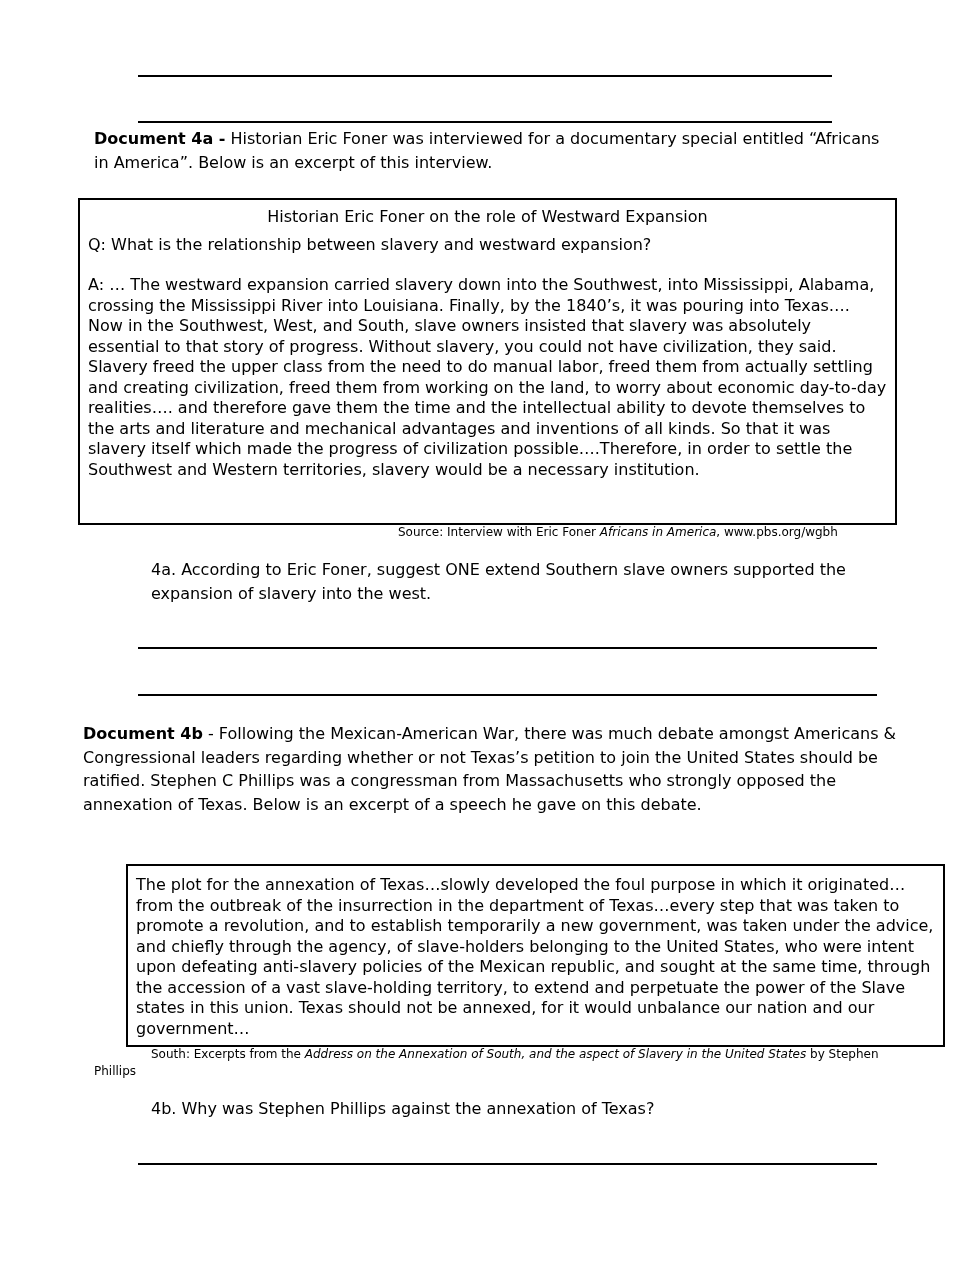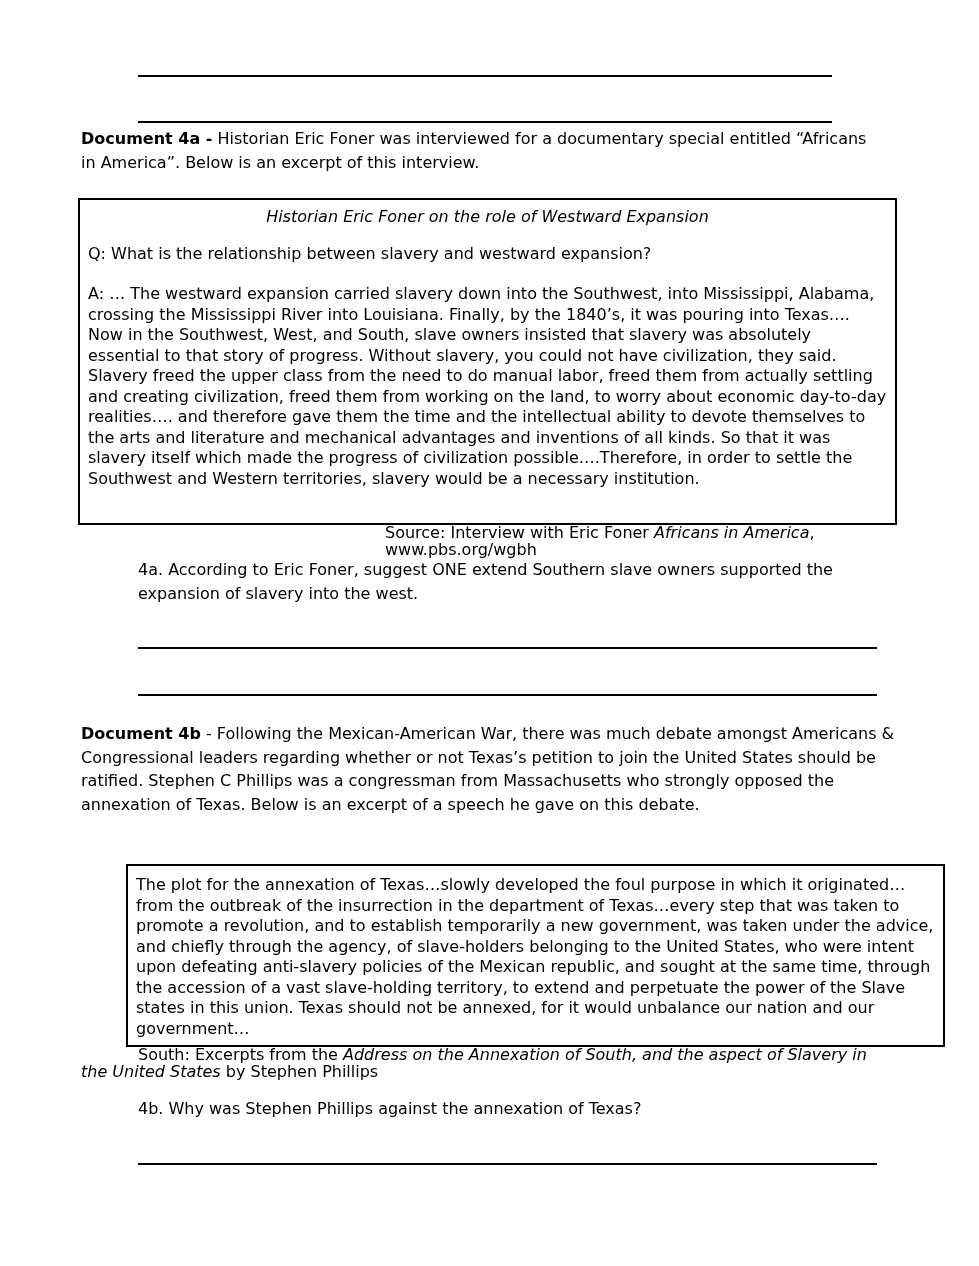--- a/index.html
+++ b/index.html
@@ -1,52 +1,52 @@
 <!DOCTYPE html>
 <html><head>
   <meta charset="utf-8">
   <style>
     html, body { margin: 0; padding: 0; background: #ffffff; }
     body {
       width: 979px; height: 1266px; position: relative; overflow: hidden;
       font-family: "DejaVu Sans", sans-serif; color: #000;
     }
-    .abs { position: absolute; }
+    .abs { position: absolute; margin-left: 13px; }
     .answer-line { position: absolute; height: 0; border-top: 2px solid #000; }
     .para { font-size: 16px; line-height: 23.5px; }
     .box { position: absolute; border: 2px solid #000; box-sizing: border-box; }
     .box-text { font-size: 16px; line-height: 20.5px; }
-    .source { font-size: 16px; line-height: 17px; }
+    .source { font-size: 12px; line-height: 17px; }
     b { font-weight: bold; }
   </style>
 </head>
 <body>
 
 <div class="answer-line" style="left:138px; top:75px; width:694px;"></div>
 <div class="answer-line" style="left:138px; top:121px; width:694px;"></div>
 
 <div class="abs para" style="left:81px; top:127px; width:800px;">
   <b>Document 4a -</b><span> Historian Eric Foner was interviewed for a documentary special entitled “Africans in America”. Below is an excerpt of this interview.</span>
 </div>
 
 <div class="box" style="left:78px; top:198px; width:819px; height:327px; padding:7px 8px 0 8px;">
-  <div class="box-text" style="text-align:center;font-style:italic;">Historian Eric Foner on the role of Westward Expansion</div>
-  <div class="box-text" style="margin-top:16px;">Q: What is the relationship between slavery and westward expansion?</div>
+  <div class="box-text" style="text-align:center;">Historian Eric Foner on the role of Westward Expansion</div>
+  <div class="box-text" style="margin-top:7px;">Q: What is the relationship between slavery and westward expansion?</div>
   <div class="box-text" style="margin-top:20px;">A: … The westward expansion carried slavery down into the Southwest, into Mississippi, Alabama, crossing the Mississippi River into Louisiana.  Finally, by the 1840’s, it was pouring into Texas…. Now in the Southwest, West, and South, slave owners insisted that slavery was absolutely essential to that story of progress.  Without slavery, you could not have civilization, they said.   Slavery freed the upper class from the need to do manual labor, freed them from actually settling and creating civilization, freed them from working on the land, to worry about economic day-to-day realities…. and therefore gave them the time and the intellectual ability to devote themselves to the arts and literature and mechanical advantages and inventions of all kinds. So that it was slavery itself which made the progress of civilization possible….Therefore, in order to settle the Southwest and Western territories, slavery would be a necessary institution.</div>
 </div>
 
 <div class="abs source" style="left:385px; top:524px; width:520px;">
   <span>Source: Interview with Eric Foner </span><i>Africans in America</i><span>, www.pbs.org/wgbh</span>
 </div>
 
 <div class="abs para" style="left:138px; top:558px; width:745px;">4a. According to Eric Foner, suggest ONE extend Southern slave owners supported the expansion of slavery into the west.</div>
 <div class="answer-line" style="left:138px; top:647px; width:739px;"></div>
 <div class="answer-line" style="left:138px; top:694px; width:739px;"></div>
 
-<div class="abs para" style="left:81px; top:722px; width:822px;">
+<div class="abs para" style="left:70px; top:722px; width:822px;">
   <b>Document 4b</b><span> - Following the Mexican-American War, there was much debate amongst Americans &amp; Congressional leaders regarding whether or not Texas’s petition to join the United States should be ratified.  Stephen C Phillips was a congressman from Massachusetts who strongly opposed the annexation of Texas.  Below is an excerpt of a speech he gave on this debate.</span>
 </div>
 
 <div class="box" style="left:78px; top:864px; width:819px; height:183px; padding:9px 8px 0 8px;margin-left:48px;">
   <div class="box-text">The plot for the annexation of Texas…slowly developed the foul purpose in which it originated…from the outbreak of the insurrection in the department of Texas…every step that was taken to promote a revolution, and to establish temporarily a new government, was taken under the advice, and chiefly through the agency, of slave-holders belonging to the United States, who were intent upon defeating anti-slavery policies of the Mexican republic, and sought at the same time, through the accession of a vast slave-holding territory, to extend and perpetuate the power of the Slave states in this union.  Texas should not be annexed, for it would unbalance our nation and our government…</div>
 </div>
 
 <div class="abs source" style="left:81px; top:1046px; width:800px; text-indent:57px;">
   <span>South: Excerpts from the </span><i>Address on the Annexation of South, and the aspect of Slavery in the United States</i><span> by Stephen Phillips</span>
 </div>

